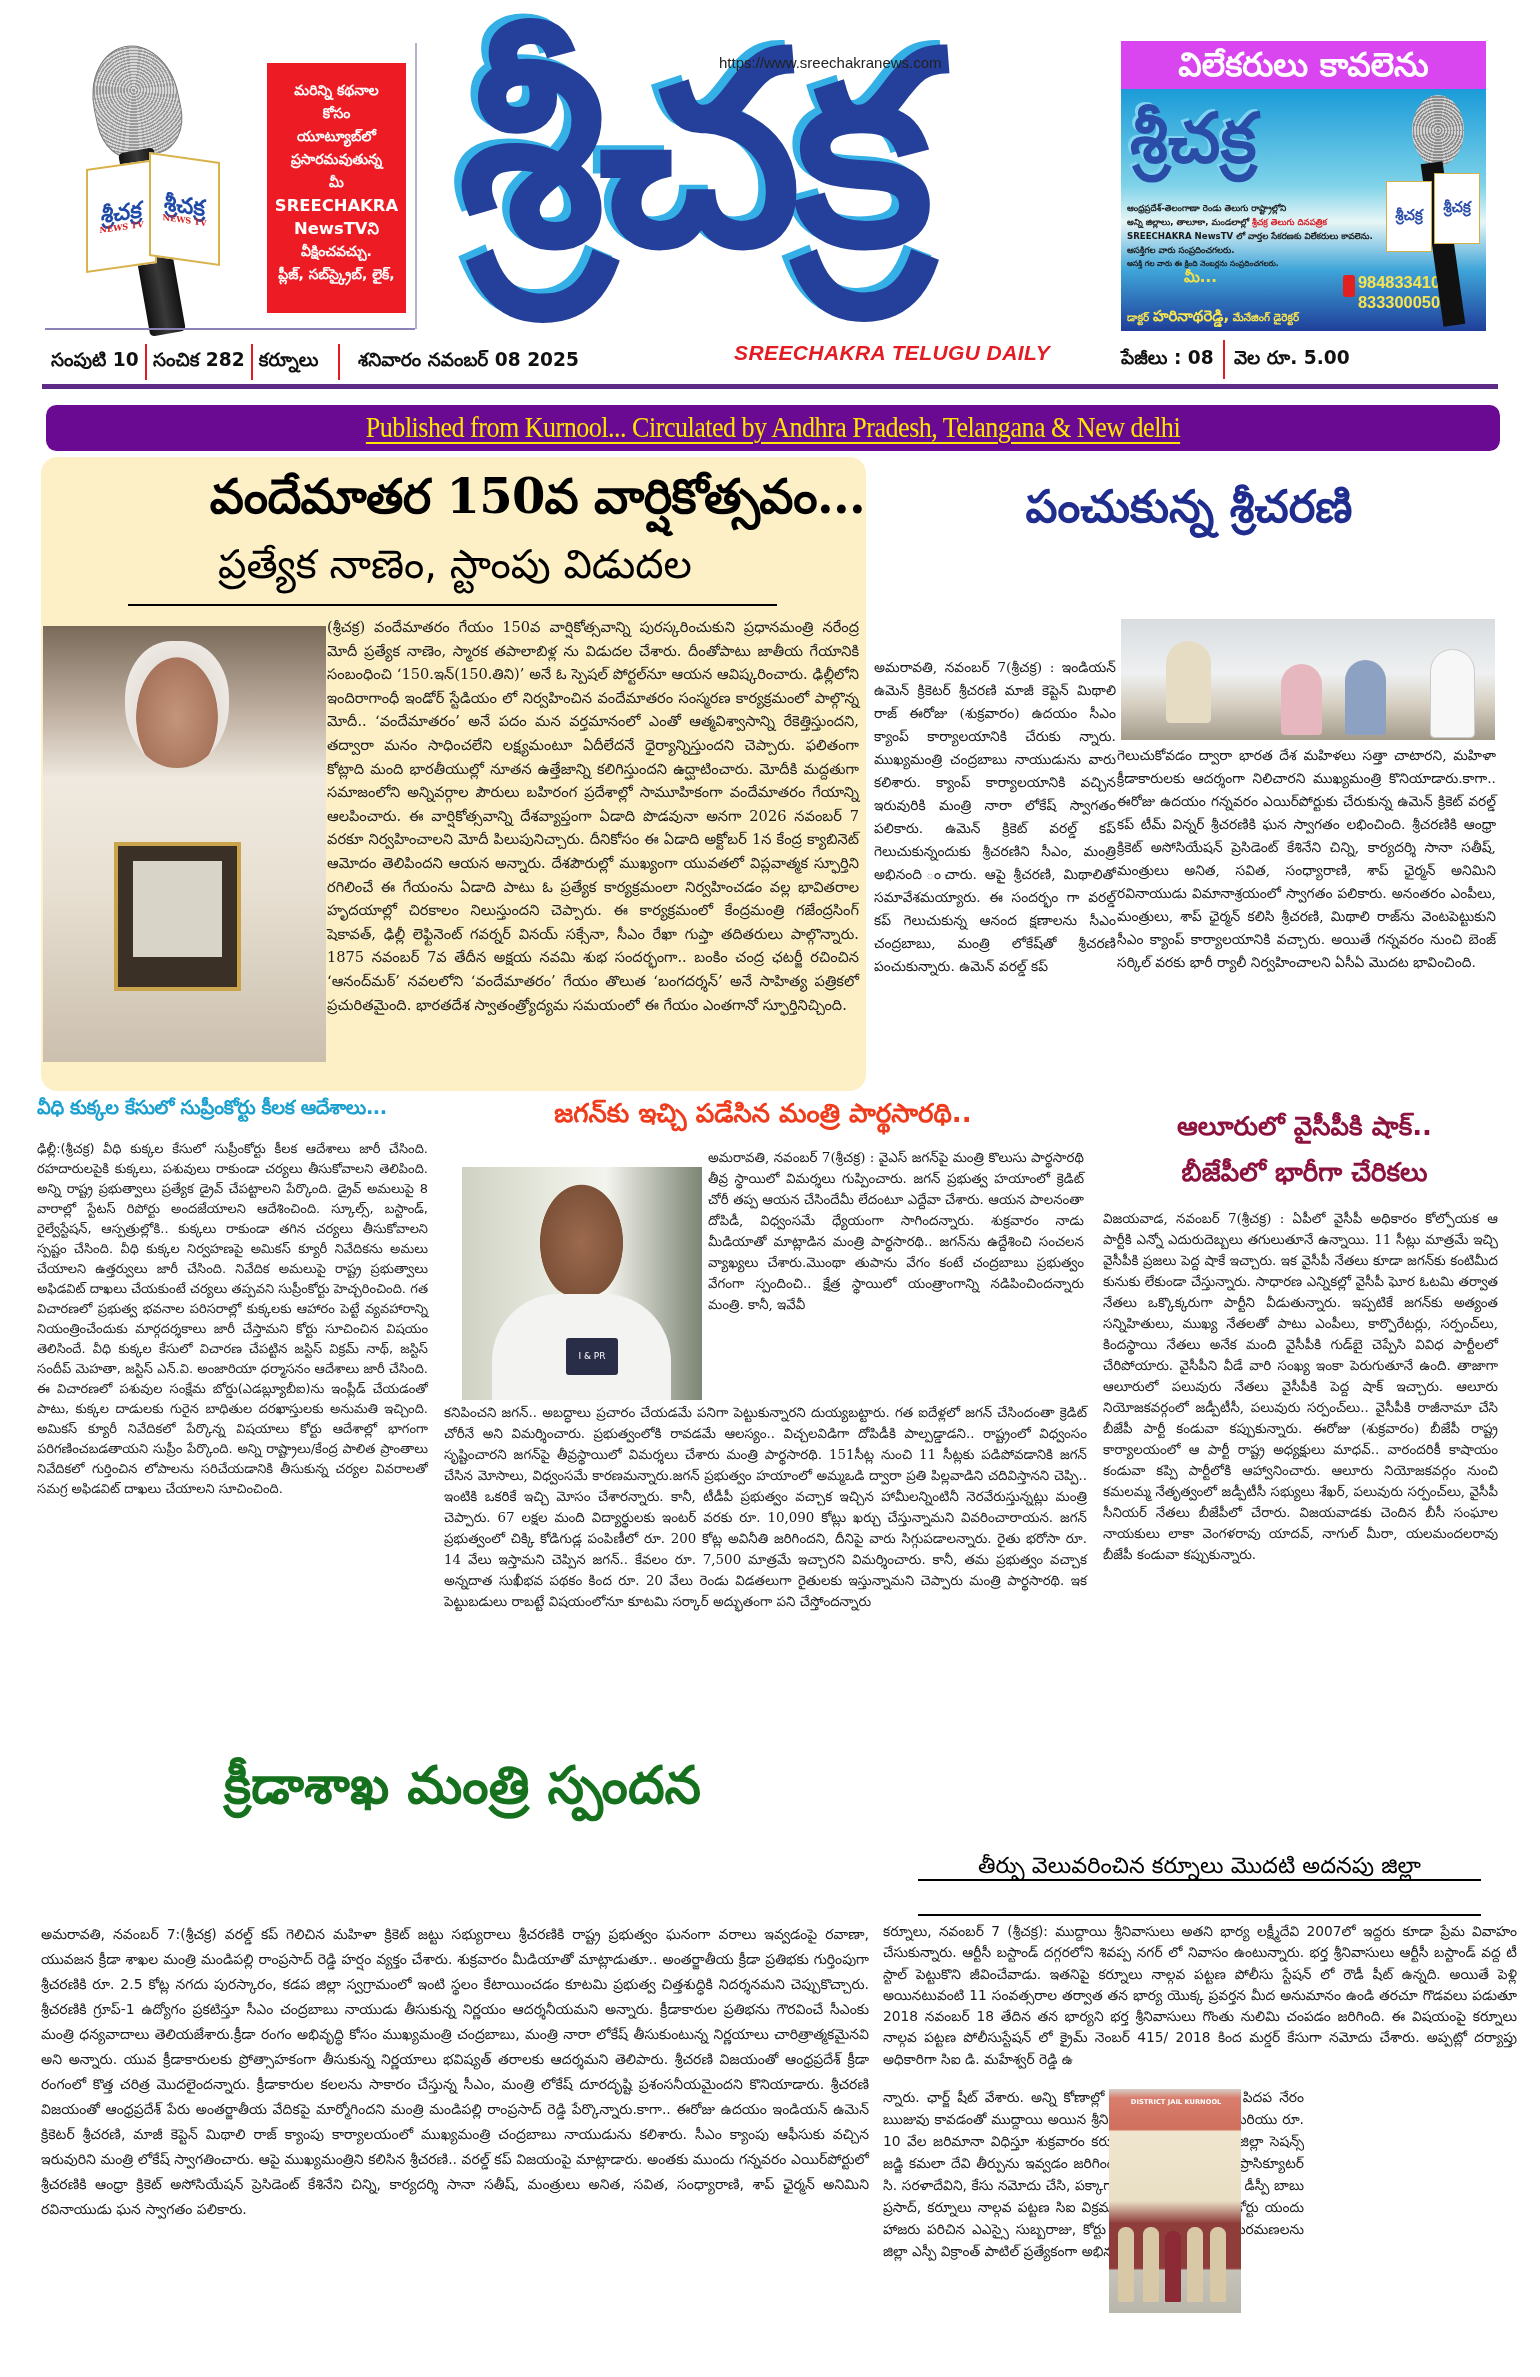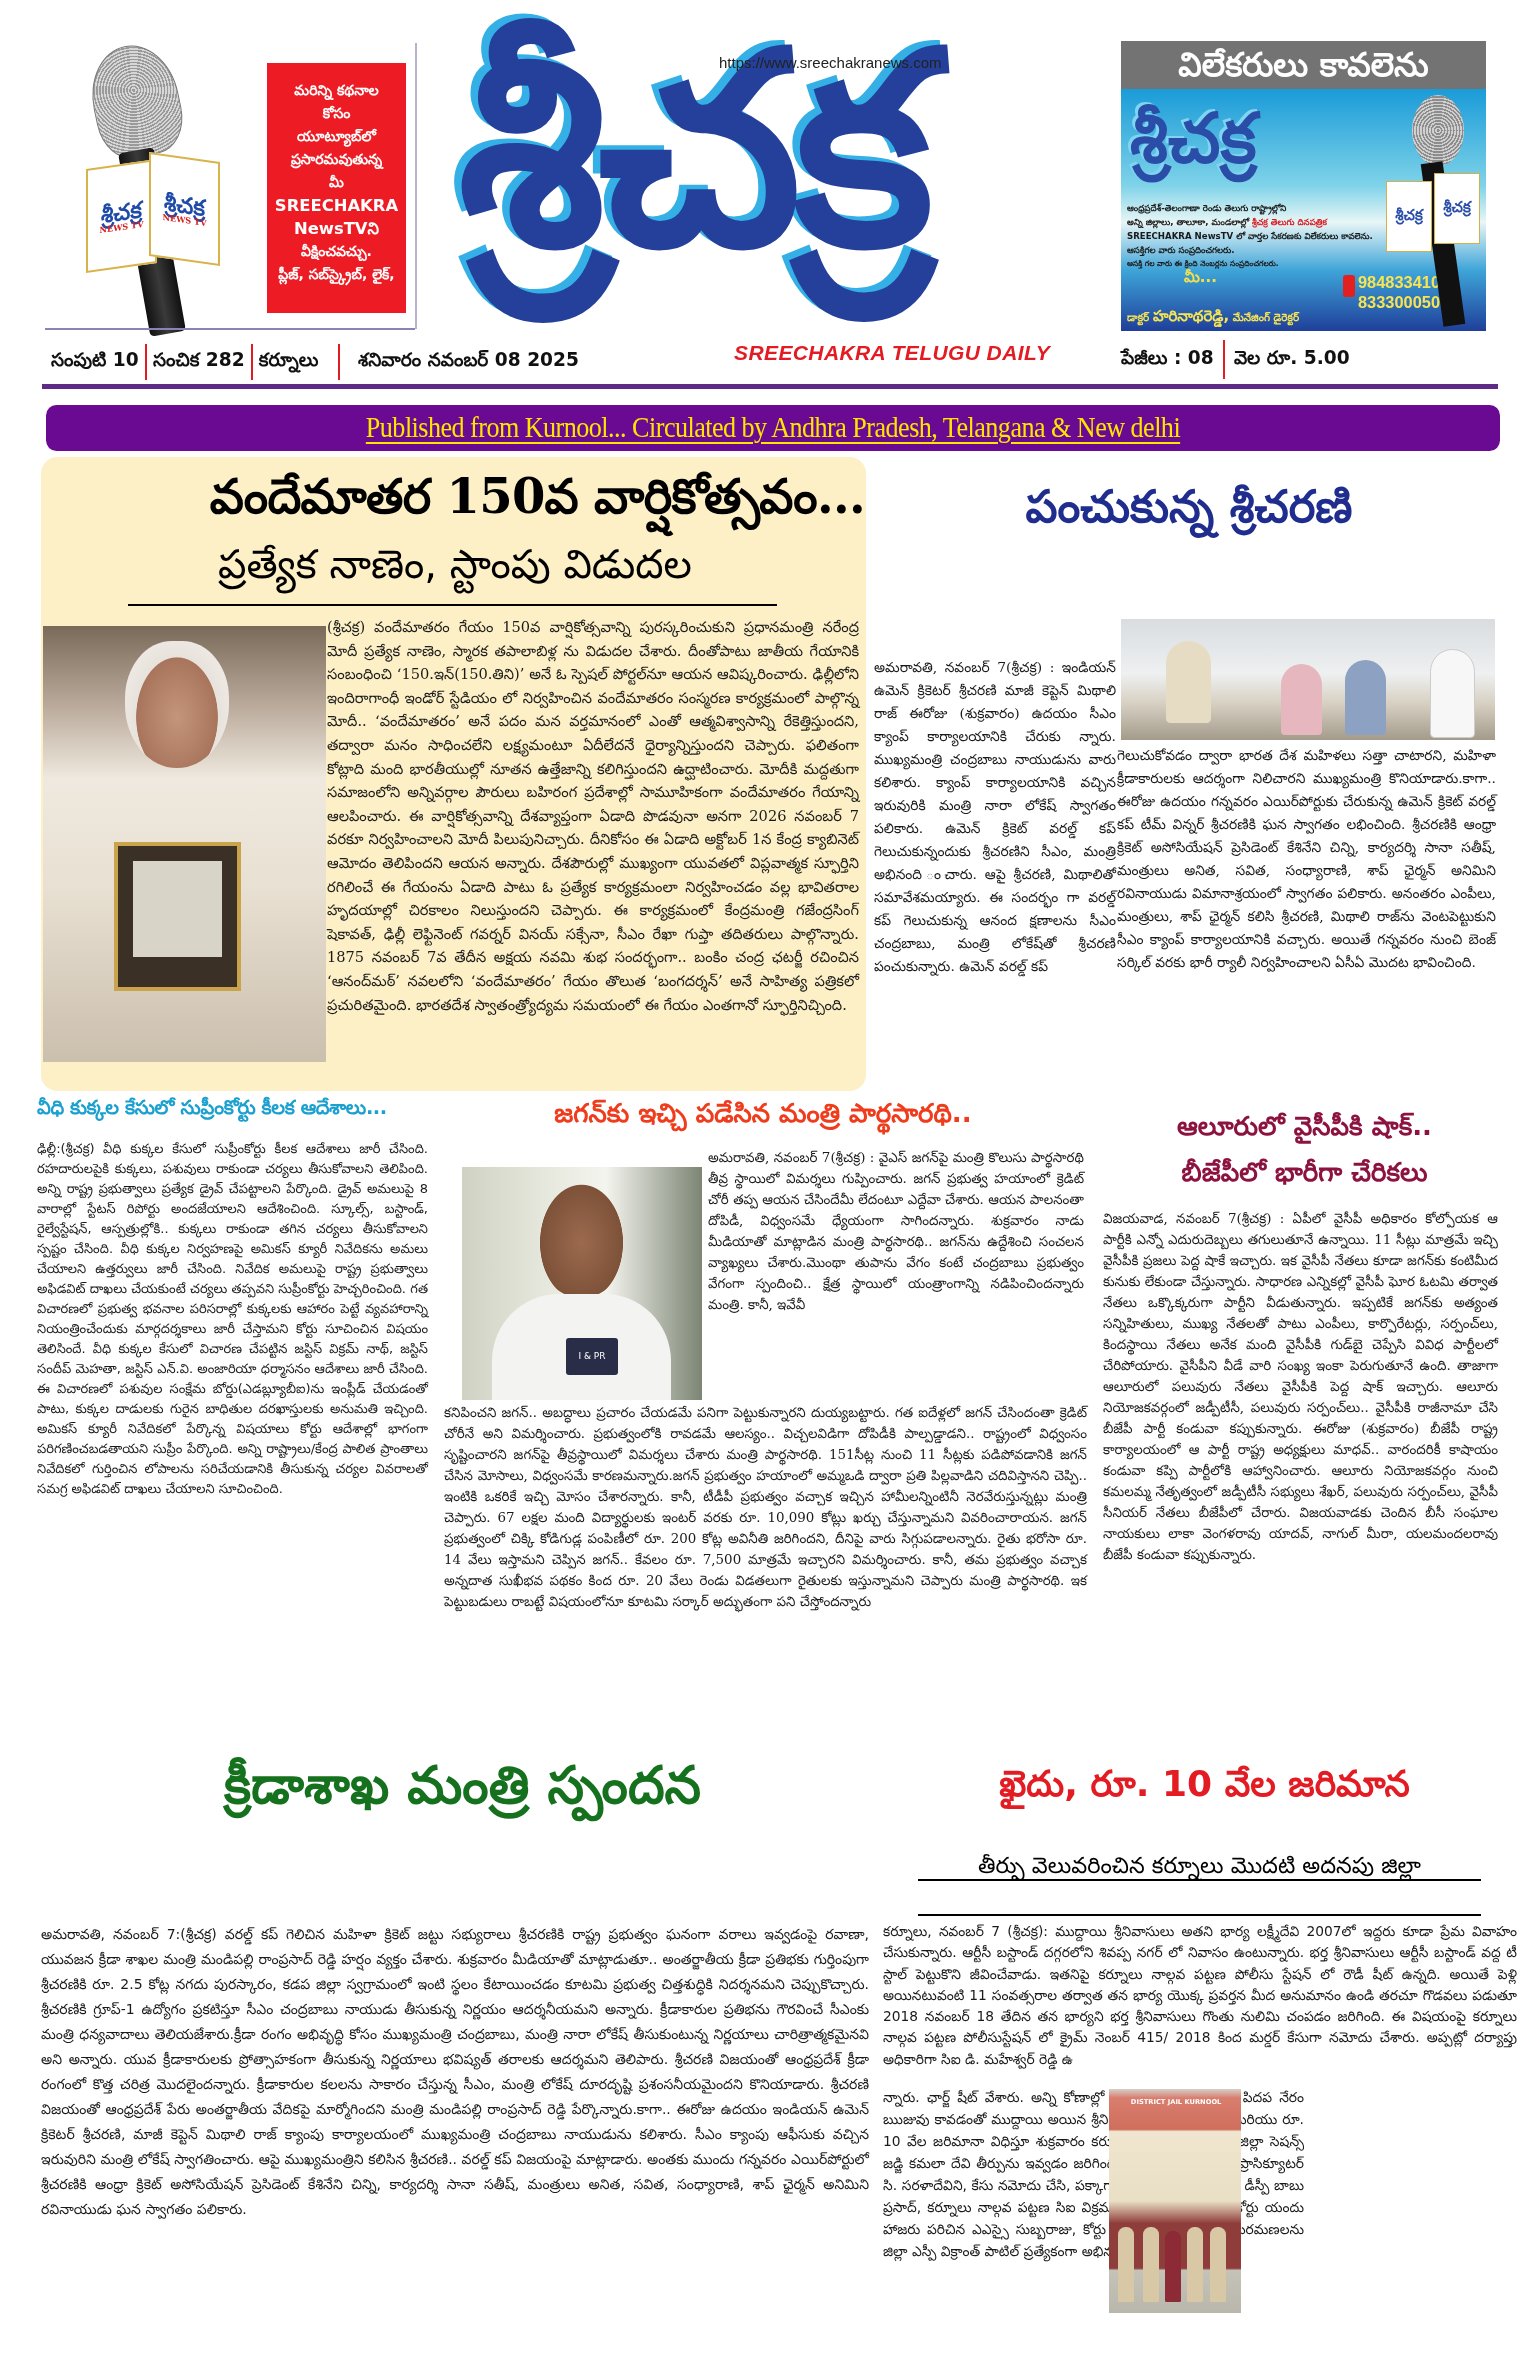--- a/index.html
+++ b/index.html
@@ -29,21 +29,21 @@
   .mast-vline { left: 415px; top: 43px; width: 1.5px; height: 286px; background: #b8b3cc; }
 
   .logo { left: 458px; top: 45px; width: 619px; height: 287px; }
   .logo-text { position: absolute; left: 0; top: -30px; font-family: "DejaVu Serif", serif; font-weight: bold; font-size: 268px; line-height: 1;
     color: #24409a; text-shadow: -7.5px -4.5px 0 #34b0e6; letter-spacing: -7.5px; }
   .logo-url { position: absolute; left: 261px; top: 9px; font-size: 15px; font-family: "Liberation Sans Narrow","Liberation Sans", sans-serif; color: #222; }
 
   .tagline-red { left: 734px; top: 341px; font-family: "Liberation Sans", sans-serif; font-weight: bold; font-style: italic; font-size: 21px; color: #e31b23; letter-spacing: 0.4px; }
 
   .ad-box { left: 1121px; top: 41px; width: 365px; height: 291px; overflow: hidden; }
-  .ad-top { position: absolute; left: 0; top: 0; width: 100%; height: 48px; background: #737373; color: #fff; font-weight: bold; font-size: 33px; text-align: center; line-height: 48px; font-family: "DejaVu Serif", serif; }
+  .ad-top { position: absolute; left: 0; top: 0; width: 100%; height: 48px; background: #d946ef; color: #fff; font-weight: bold; font-size: 33px; text-align: center; line-height: 48px; font-family: "DejaVu Serif", serif; }
   .ad-body { position: absolute; left: 0; top: 48px; width: 100%; height: 242px; background: linear-gradient(180deg,#1a9bd8 0%,#7fd3e9 40%,#e8f6f6 55%,#3ea4d8 75%,#1f3f9a 100%); }
   .ad-logo { position: absolute; left: 9px; top: 7.5px; font-family: "DejaVu Serif", serif; font-weight: bold; font-size: 69px; color: #2a4ea8; text-shadow: -3px -2.2px 0 #7fd4f1; }
   .ad-lines { position: absolute; left: 6px; top: 112px; width: 253px; font-size: 8.6px; line-height: 14px; color: #1a1a1a; font-weight: bold; }
   .ad-lines .red { color: #d71920; }
   .ad-mee { position: absolute; left: 63px; top: 179px; font-size: 15px; color: #f3e14a; font-weight: bold; }
   .ad-phone { position: absolute; left: 237px; top: 183px; font-family: "Liberation Sans", sans-serif; font-size: 16.4px; line-height: 20px; color: #f7e452; font-weight: bold; }
   .ad-phone-icon { position: absolute; left: 222px; top: 186px; width: 12px; height: 22.4px; background: #e32020; border-radius: 3px; }
   .ad-sign { position: absolute; left: 6px; top: 218px; font-size: 10.4px; color: #f7e452; font-weight: bold; }
   .ad-sign b { font-size: 15px; }
   .ad-mic { position: absolute; left: 265px; top: 6px; width: 97px; height: 231px; }
@@ -240,21 +240,20 @@
   <div>బీజేపీలో భారీగా చేరికలు</div>
 </div>
 <div class="abs alu-body txt" style="font-size:13.4px;line-height:21px">విజయవాడ, నవంబర్ 7(శ్రీచక్ర) : ఏపీలో వైసీపీ అధికారం కోల్పోయక ఆ పార్టీకి ఎన్నో ఎదురుదెబ్బలు తగులుతూనే ఉన్నాయి. 11 సీట్లు మాత్రమే ఇచ్చి వైసీపీకి ప్రజలు పెద్ద షాకే ఇచ్చారు. ఇక వైసీపీ నేతలు కూడా జగన్‌కు కంటిమీద కునుకు లేకుండా చేస్తున్నారు. సాధారణ ఎన్నికల్లో వైసీపీ ఘోర ఓటమి తర్వాత నేతలు ఒక్కొక్కరుగా పార్టీని వీడుతున్నారు. ఇప్పటికే జగన్‌కు అత్యంత సన్నిహితులు, ముఖ్య నేతలతో పాటు ఎంపీలు, కార్పొరేటర్లు, సర్పంచ్‌లు, కిందస్థాయి నేతలు అనేక మంది వైసీపీకి గుడ్‌బై చెప్పేసి వివిధ పార్టీలలో చేరిపోయారు. వైసీపీని వీడే వారి సంఖ్య ఇంకా పెరుగుతూనే ఉంది. తాజాగా ఆలూరులో పలువురు నేతలు వైసీపీకి పెద్ద షాక్ ఇచ్చారు. ఆలూరు నియోజకవర్గంలో జడ్పీటీసీ, పలువురు సర్పంచ్‌లు.. వైసీపీకి రాజీనామా చేసి బీజేపీ పార్టీ కండువా కప్పుకున్నారు. ఈరోజు (శుక్రవారం) బీజేపీ రాష్ట్ర కార్యాలయంలో ఆ పార్టీ రాష్ట్ర అధ్యక్షులు మాధవ్.. వారందరికీ కాషాయం కండువా కప్పి పార్టీలోకి ఆహ్వానించారు. ఆలూరు నియోజకవర్గం నుంచి కమలమ్మ నేతృత్వంలో జడ్పీటీసీ సభ్యులు శేఖర్, పలువురు సర్పంచ్‌లు, వైసీపీ సీనియర్ నేతలు బీజేపీలో చేరారు. విజయవాడకు చెందిన బీసీ సంఘాల నాయకులు లాకా వెంగళరావు యాదవ్, నాగుల్ మీరా, యలమందలరావు బీజేపీ కండువా కప్పుకున్నారు.</div>
 
 <div class="abs scr-h">
   <div>క్రీడాశాఖ మంత్రి స్పందన</div>
 </div>
 <div class="abs scr-body txt-sm">అమరావతి, నవంబర్ 7:(శ్రీచక్ర) వరల్డ్ కప్ గెలిచిన మహిళా క్రికెట్ జట్టు సభ్యురాలు శ్రీచరణికి రాష్ట్ర ప్రభుత్వం ఘనంగా వరాలు ఇవ్వడంపై రవాణా, యువజన క్రీడా శాఖల మంత్రి మండిపల్లి రాంప్రసాద్ రెడ్డి హర్షం వ్యక్తం చేశారు. శుక్రవారం మీడియాతో మాట్లాడుతూ.. అంతర్జాతీయ క్రీడా ప్రతిభకు గుర్తింపుగా శ్రీచరణికి రూ. 2.5 కోట్ల నగదు పురస్కారం, కడప జిల్లా స్వగ్రామంలో ఇంటి స్థలం కేటాయించడం కూటమి ప్రభుత్వ చిత్తశుద్ధికి నిదర్శనమని చెప్పుకొచ్చారు. శ్రీచరణికి గ్రూప్-1 ఉద్యోగం ప్రకటిస్తూ సీఎం చంద్రబాబు నాయుడు తీసుకున్న నిర్ణయం ఆదర్శనీయమని అన్నారు. క్రీడాకారుల ప్రతిభను గౌరవించే సీఎంకు మంత్రి ధన్యవాదాలు తెలియజేశారు.క్రీడా రంగం అభివృద్ధి కోసం ముఖ్యమంత్రి చంద్రబాబు, మంత్రి నారా లోకేష్ తీసుకుంటున్న నిర్ణయాలు చారిత్రాత్మకమైనవి అని అన్నారు. యువ క్రీడాకారులకు ప్రోత్సాహకంగా తీసుకున్న నిర్ణయాలు భవిష్యత్ తరాలకు ఆదర్శమని తెలిపారు. శ్రీచరణి విజయంతో ఆంధ్రప్రదేశ్ క్రీడా రంగంలో కొత్త చరిత్ర మొదలైందన్నారు. క్రీడాకారుల కలలను సాకారం చేస్తున్న సీఎం, మంత్రి లోకేష్ దూరదృష్టి ప్రశంసనీయమైందని కొనియాడారు. శ్రీచరణి విజయంతో ఆంధ్రప్రదేశ్ పేరు అంతర్జాతీయ వేదికపై మార్మోగిందని మంత్రి మండిపల్లి రాంప్రసాద్ రెడ్డి పేర్కొన్నారు.కాగా.. ఈరోజు ఉదయం ఇండియన్ ఉమెన్ క్రికెటర్ శ్రీచరణి, మాజీ కెప్టెన్ మిథాలి రాజ్ క్యాంపు కార్యాలయంలో ముఖ్యమంత్రి చంద్రబాబు నాయుడును కలిశారు. సీఎం క్యాంపు ఆఫీసుకు వచ్చిన ఇరువురిని మంత్రి లోకేష్ స్వాగతించారు. ఆపై ముఖ్యమంత్రిని కలిసిన శ్రీచరణి.. వరల్డ్ కప్ విజయంపై మాట్లాడారు. అంతకు ముందు గన్నవరం ఎయిర్‌పోర్టులో శ్రీచరణికి ఆంధ్రా క్రికెట్ అసోసియేషన్ ప్రెసిడెంట్ కేశినేని చిన్ని, కార్యదర్శి సానా సతీష్, మంత్రులు అనిత, సవిత, సంధ్యారాణి, శాప్ ఛైర్మన్ అనిమిని రవినాయుడు ఘన స్వాగతం పలికారు.</div>
 
 <div class="abs cr-h">
-  <div>ఖైదు, రూ. 10 వేల జరిమాన</div>
 </div>
 <div class="abs cr-sub">
   <div>తీర్పు వెలువరించిన కర్నూలు మొదటి అదనపు జిల్లా</div>
 </div>
 <div class="abs cr-rule1"></div>
 <div class="abs cr-rule2"></div>
 <div class="abs cr-body1 txt-sm">కర్నూలు, నవంబర్ 7 (శ్రీచక్ర): ముద్దాయి శ్రీనివాసులు అతని భార్య లక్ష్మీదేవి 2007లో ఇద్దరు కూడా ప్రేమ వివాహం చేసుకున్నారు. ఆర్టీసీ బస్టాండ్ దగ్గరలోని శివప్ప నగర్ లో నివాసం ఉంటున్నారు. భర్త శ్రీనివాసులు ఆర్టీసీ బస్టాండ్ వద్ద టీ స్టాల్ పెట్టుకొని జీవించేవాడు. ఇతనిపై కర్నూలు నాల్గవ పట్టణ పోలీసు స్టేషన్ లో రౌడీ షీట్ ఉన్నది. అయితే పెళ్లి అయినటువంటి 11 సంవత్సరాల తర్వాత తన భార్య యొక్క ప్రవర్తన మీద అనుమానం ఉండి తరచూ గొడవలు పడుతూ 2018 నవంబర్ 18 తేదిన తన భార్యని భర్త శ్రీనివాసులు గొంతు నులిమి చంపడం జరిగింది. ఈ విషయంపై కర్నూలు నాల్గవ పట్టణ పోలీసుస్టేషన్ లో క్రైమ్ నెంబర్ 415/ 2018 కింద మర్డర్ కేసుగా నమోదు చేశారు. అప్పట్లో దర్యాప్తు అధికారిగా సిఐ డి. మహేశ్వర్ రెడ్డి ఉ</div>
 <div class="abs cr-body2 txt-sm">న్నారు. ఛార్జ్ షీట్ వేశారు. అన్ని కోణాల్లో ఈ కేసును విచారించిన పిదప నేరం ఋజువు కావడంతో ముద్దాయి అయిన శ్రీనివాసులుపై జీవిత ఖైదు మరియు రూ. 10 వేల జరిమానా విధిస్తూ శుక్రవారం కర్నూలు మొదటి అదనపు జిల్లా సెషన్స్ జడ్జి కమలా దేవి తీర్పును ఇవ్వడం జరిగింది.కేసు వాధించిన పబ్లిక్ ప్రాసిక్యూటర్ సి. సరళాదేవిని, కేసు నమోదు చేసి, పక్కాగా దరాప్తు చేసిన కర్నూలు డీస్పీ బాబు ప్రసాద్, కర్నూలు నాల్గవ పట్టణ సిఐ విక్రమసింహాలను, సాక్షులను కోర్టు యందు హాజరు పరిచిన ఎఎస్సై సుబ్బరాజు, కోర్టు కానిస్టేబుల్ ఎమ్. వెంకటరమణలను జిల్లా ఎస్పీ విక్రాంత్ పాటిల్ ప్రత్యేకంగా అభినందించారు.</div>
 <div class="abs cr-photo-box">
   <div class="sign">DISTRICT JAIL KURNOOL</div>

